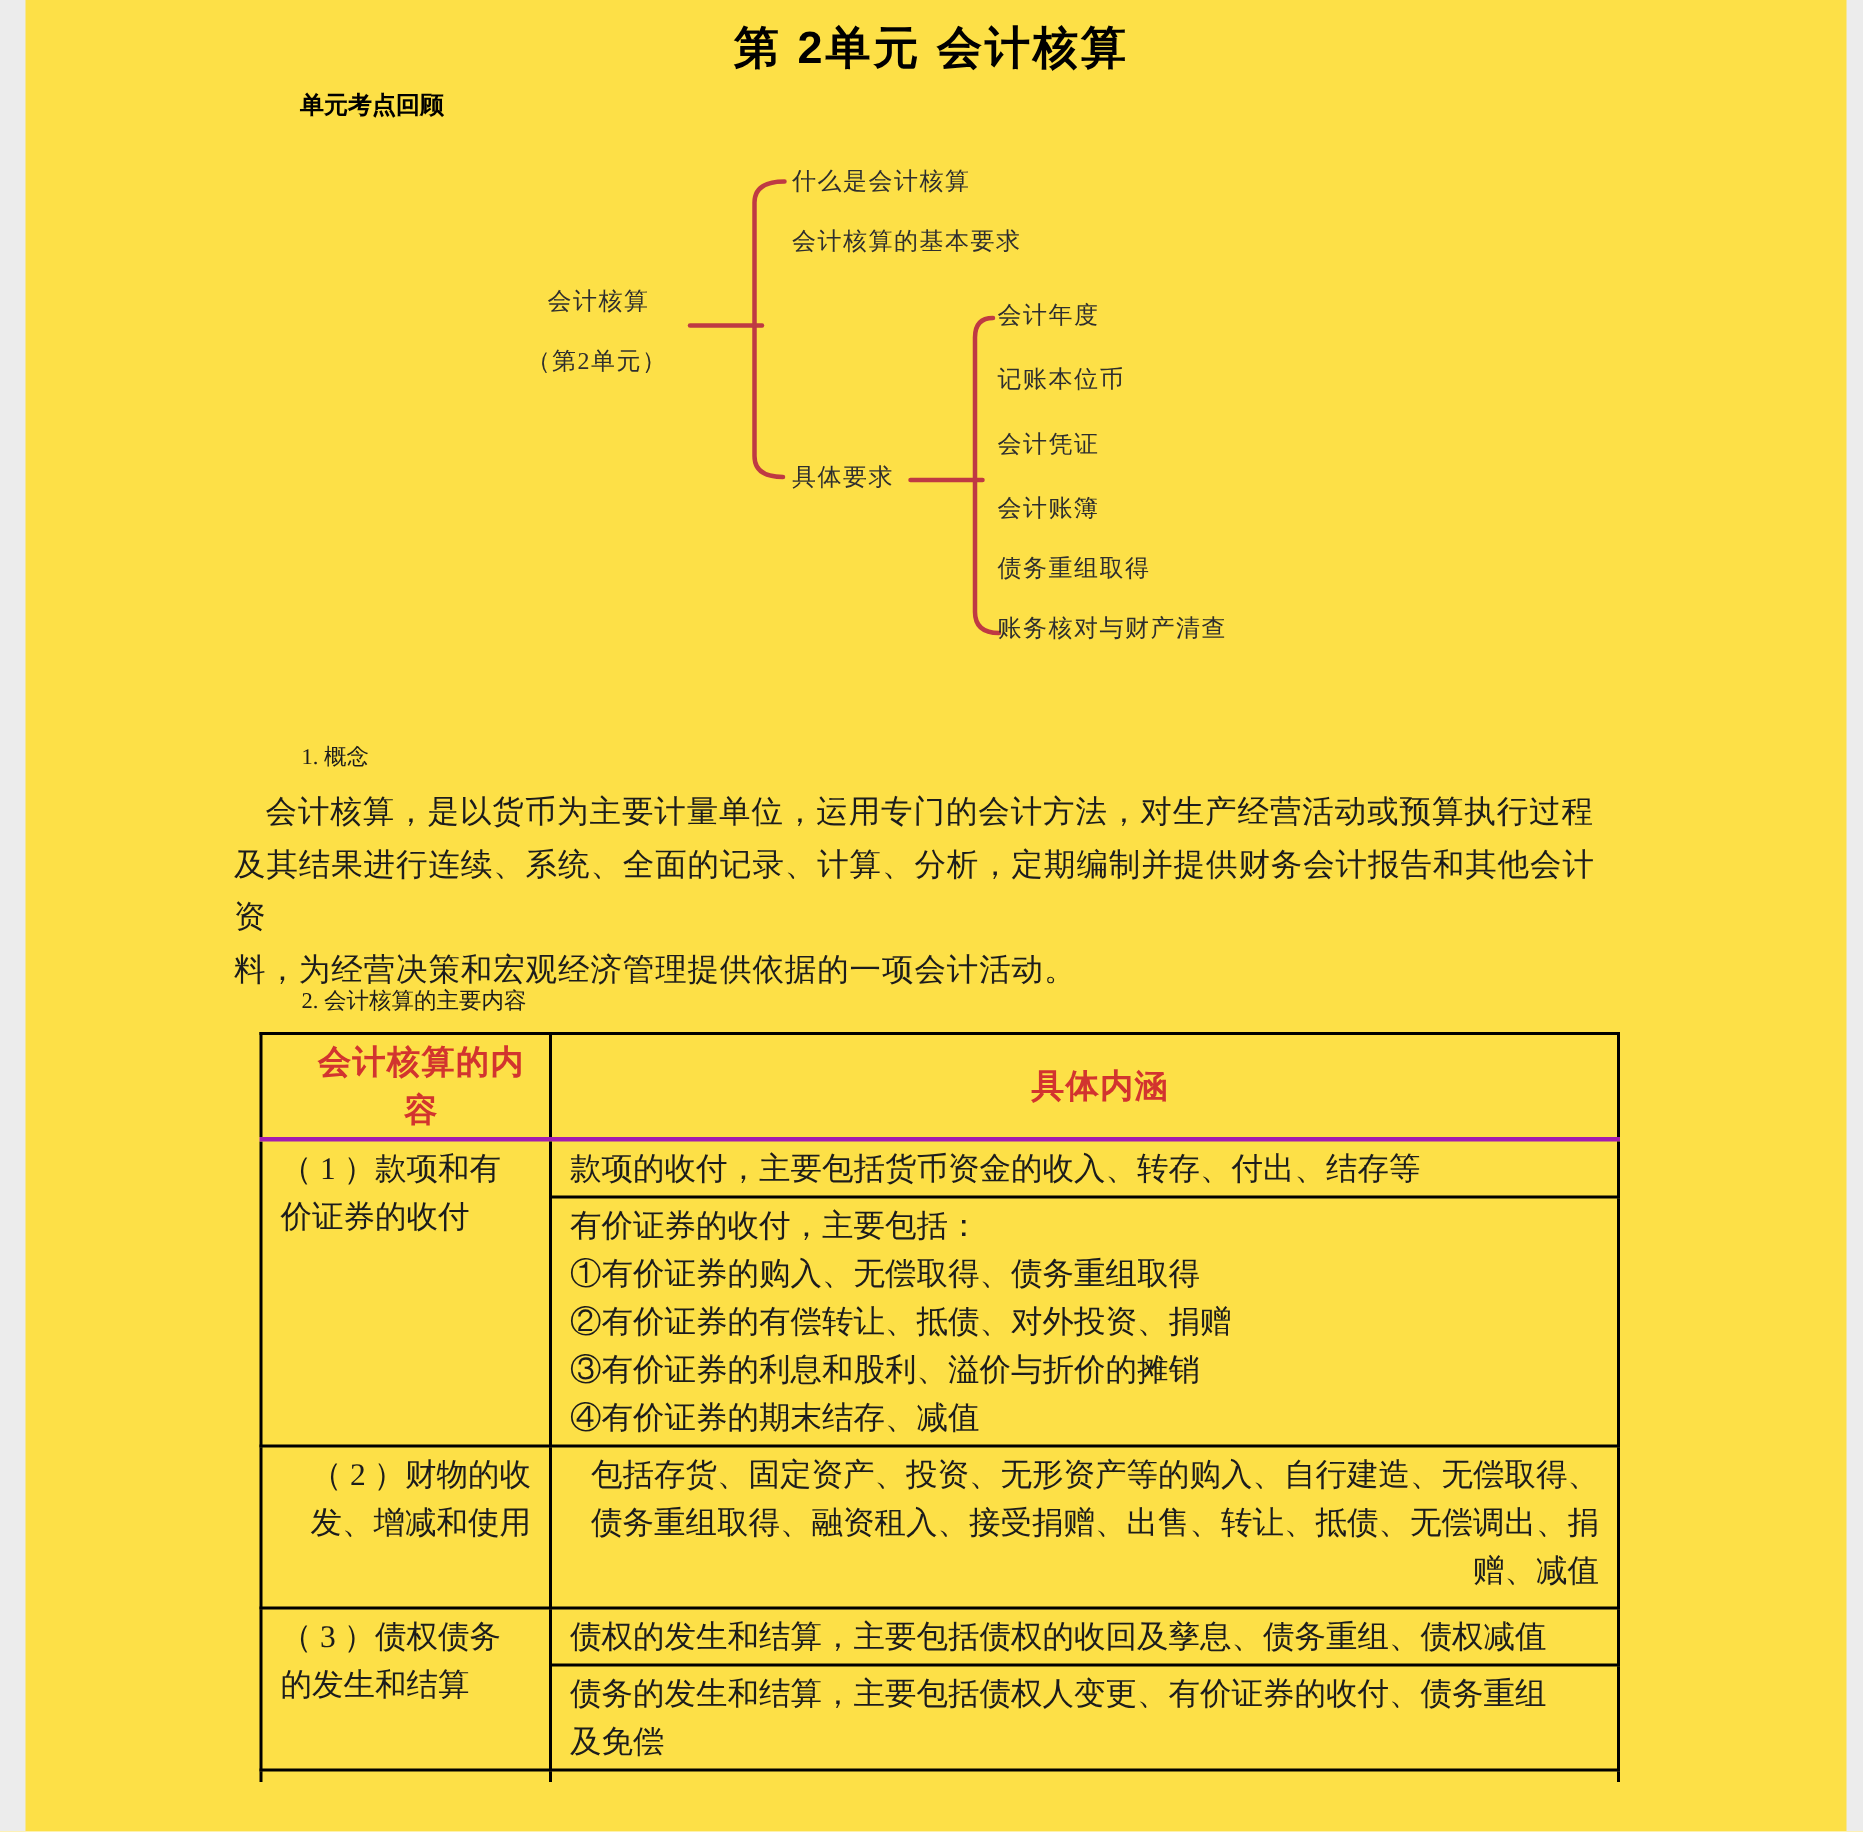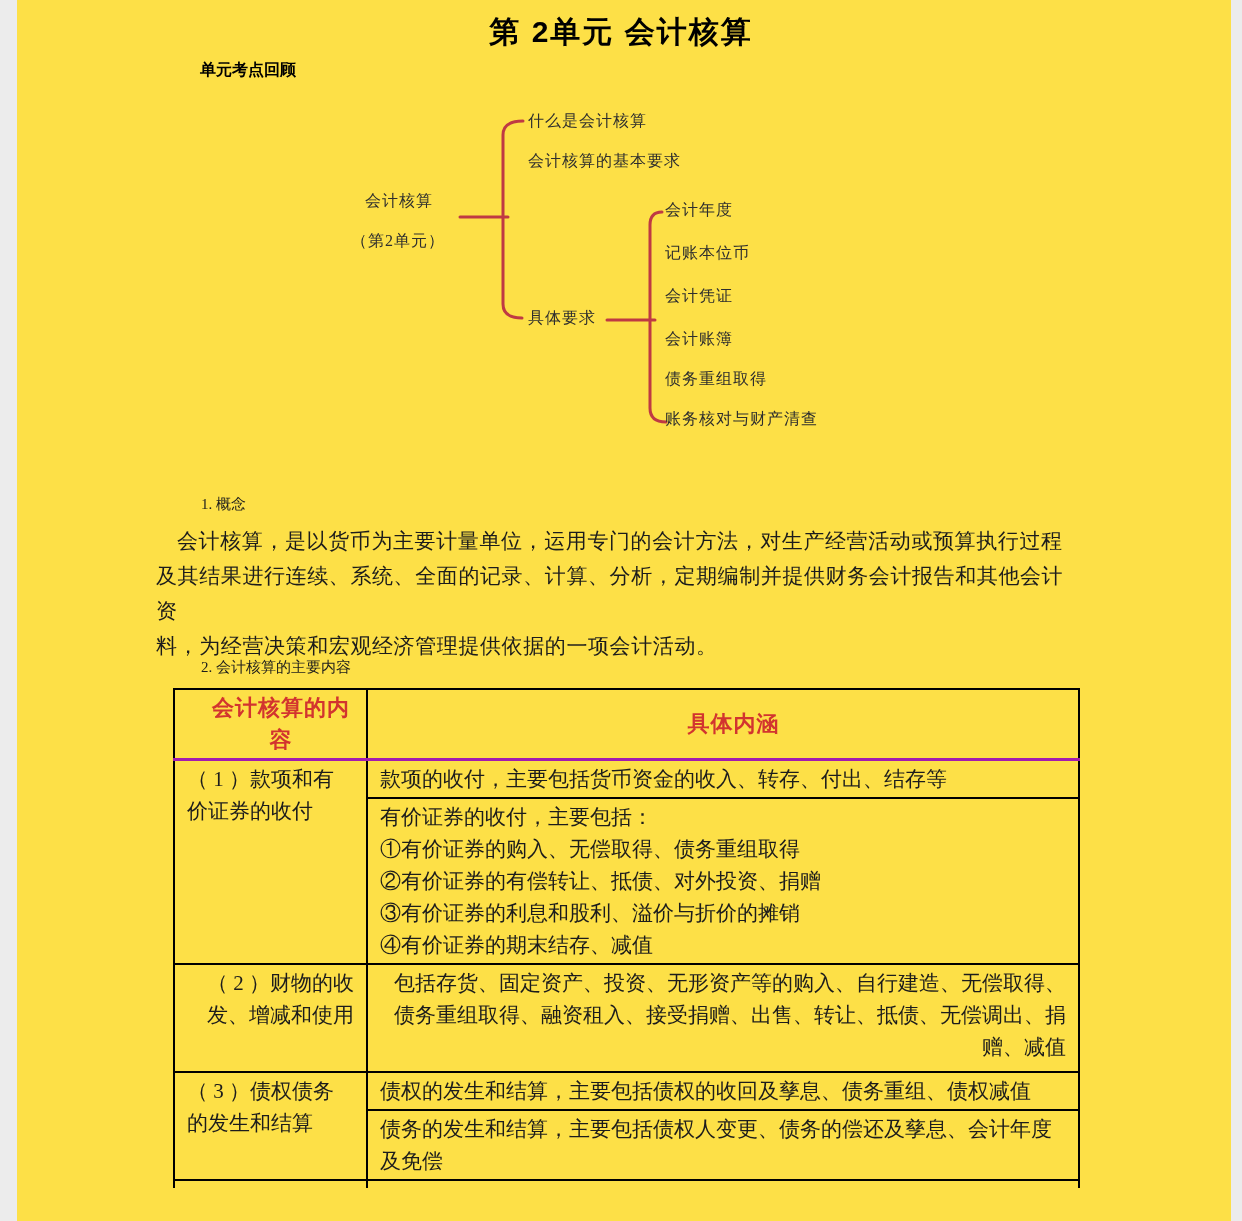--- a/index.html
+++ b/index.html
@@ -135,21 +135,21 @@
       <td class="ml">包括存货、固定资产、投资、无形资产等的购入、自行建造、无偿取得、
 债务重组取得、融资租入、接受捐赠、出售、转让、抵债、无偿调出、捐
 赠、减值</td>
     </tr>
     <tr class="h-r3a">
       <td class="left-cell" rowspan="2">（ 3 ）债权债务
 的发生和结算</td>
       <td>债权的发生和结算，主要包括债权的收回及孳息、债务重组、债权减值</td>
     </tr>
     <tr class="h-r3b">
-      <td class="ml">债务的发生和结算，主要包括债权人变更、债务的偿还及孳息、会计年度
+      <td class="ml">债务的发生和结算，主要包括债权人变更、有价证券的收付、债务重组
 及免偿</td>
     </tr>
     <tr class="stub">
       <td></td>
       <td></td>
     </tr>
   </tbody>
     </table>
 </div>
 

